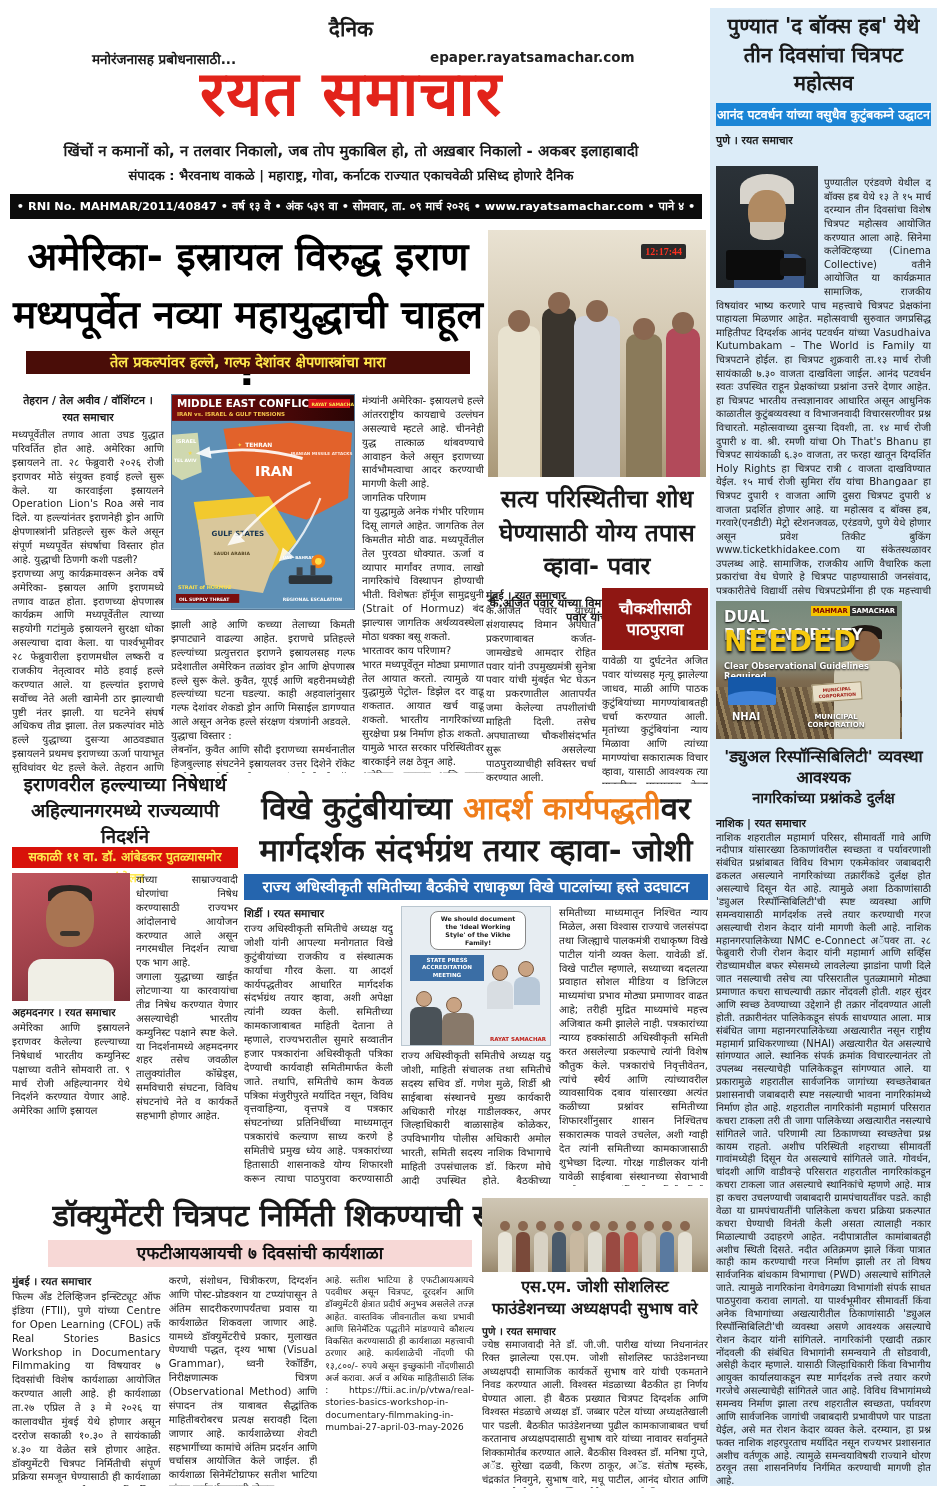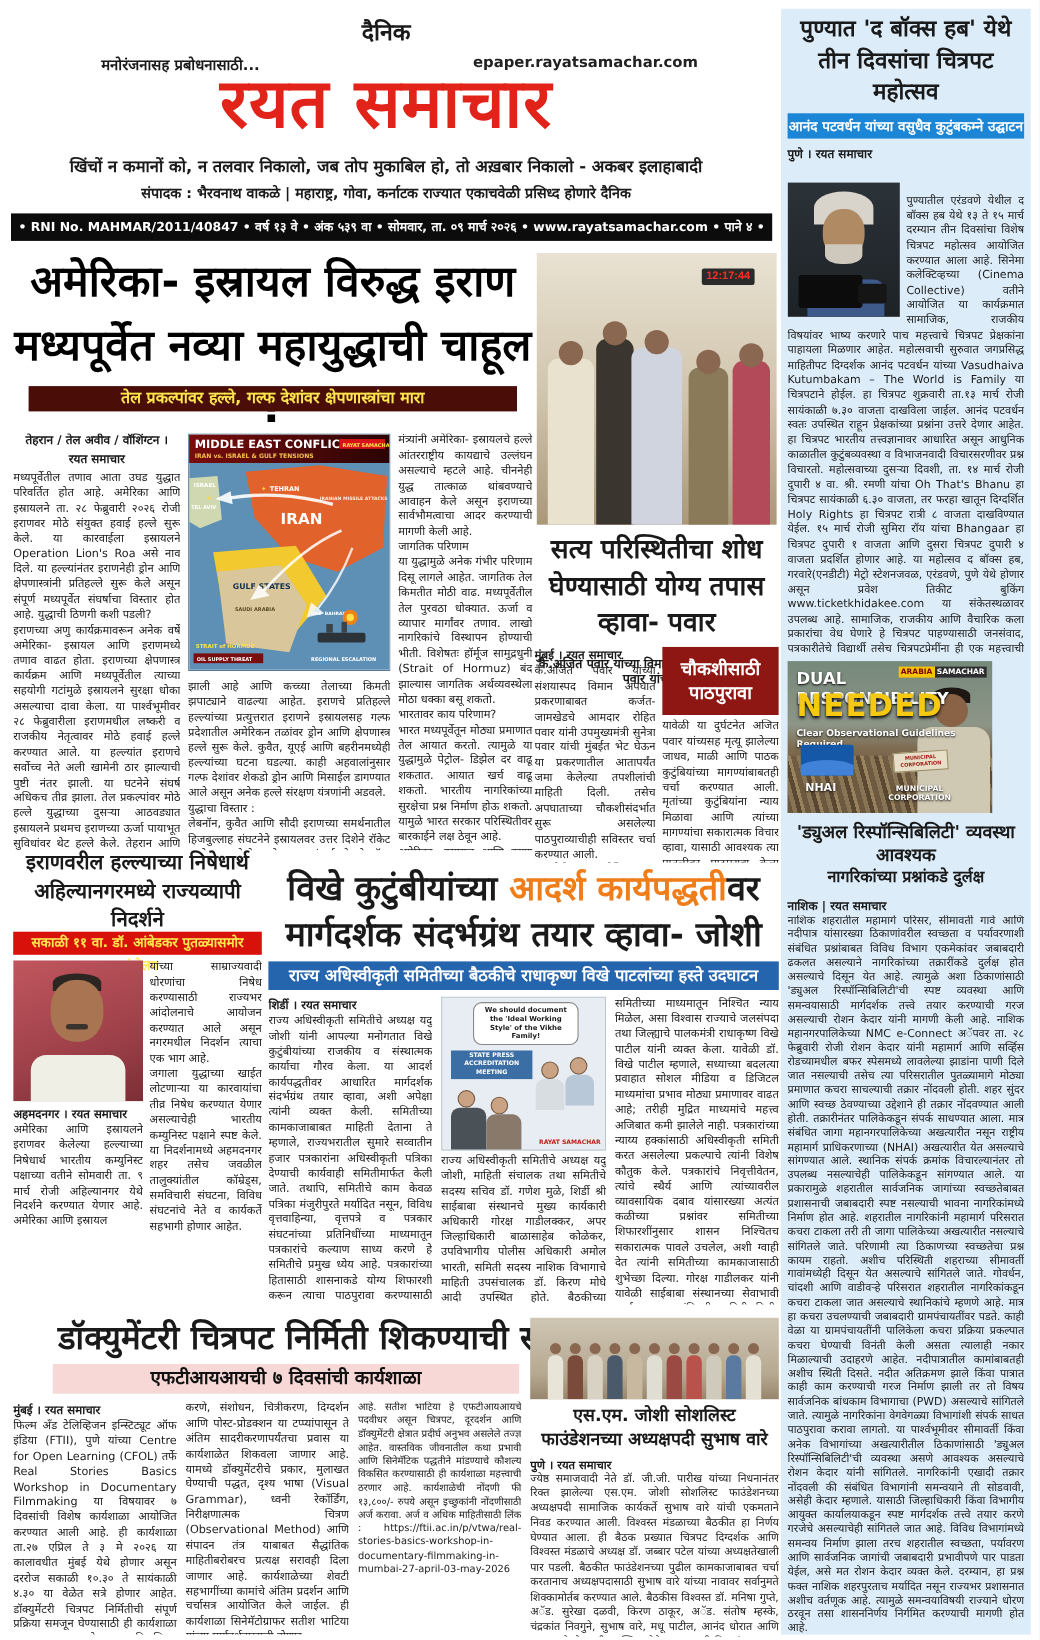--- a/index.html
+++ b/index.html
@@ -29,21 +29,21 @@
   .lead-c1 { width:152px; }
   .lead-c2 { width:184px; }
   .lead-c3 { flex:1; }
   .lead-dateline { text-align:center; font-weight:800; font-size:10.8px; line-height:1.3; margin-bottom:3px; }
 
   
   .conflict-map { width:184px; height:216px; margin-bottom:4px; border:1px solid #5a7a96; }
 
   
   .pawar-photo { position:absolute; top:230px; left:488px; width:218px; height:247px; background:linear-gradient(180deg,#e9e2d2 0%,#cfc3ab 55%,#a99878 100%); overflow:hidden; }
-  .pawar-clock { position:absolute; top:14px; right:20px; background:#2a2a2a; color:#ff3020; font-family:Liberation Sans, sans-serif; font-size:10px; font-weight:700; padding:2px 4px; border-radius:2px; }
+  .pawar-clock { position:absolute; top:14px; right:20px; background:#2a2a2a; color:#ff3020; font-family:Liberation Serif, serif; font-size:10px; font-weight:700; padding:2px 4px; border-radius:2px; }
   .person { position:absolute; border-radius:10px 10px 0 0; }
   .person::before { content:""; position:absolute; top:-16px; left:50%; transform:translateX(-50%); width:22px; height:22px; border-radius:50%; background:#8a6750; }
   .pawar-headline { position:absolute; top:483px; left:486px; width:222px; text-align:center; font-size:24px; line-height:1.4; font-weight:800; }
   .pawar-subhead { position:absolute; top:555px; left:486px; width:222px; text-align:center; font-size:11.4px; font-weight:800; line-height:1.25;margin-top:41px; }
   .pawar-body { position:absolute; top:588px; left:486px; width:222px; height:196px; display:flex; gap:6px; }
   .pawar-c1 { flex:1; }
   .pawar-c2 { width:106px; }
   .pawar-box { width:106px; height:62px; background:#8f1713; color:#fff; font-size:16.5px; font-weight:800; text-align:center; display:flex; align-items:center; justify-content:center; line-height:1.3; margin-bottom:4px; }
 
   
@@ -330,21 +330,21 @@
     </div>
 
     <div class="dual-img">
       <div class="dual-garbage"></div>
       <div class="dual-hair"></div>
       <div class="dual-head"></div>
       <div class="dual-torso"></div>
       <div class="dual-t1">DUAL RESPONSIBILITY</div>
       <div class="dual-t2">NEEDED</div>
       <div class="dual-t3">Clear Observational Guidelines Required</div>
-      <div class="dual-brand"><span class="b1">ARABIA</span><span class="b2">SAMACHAR</span></div>
+      <div class="dual-brand"><span class="b1">MAHMAR</span><span class="b2">SAMACHAR</span></div>
       <div class="nhai-flag"></div>
       <div class="dual-nhai">NHAI</div>
       <div class="muni-sign">MUNICIPAL CORPORATION</div>
       <div class="dual-muni">MUNICIPAL CORPORATION</div>
     </div>
     <div class="dual-headline1">'ड्युअल रिस्पॉन्सिबिलिटी' व्यवस्था आवश्यक</div>
     <div class="dual-headline2">नागरिकांच्या प्रश्नांकडे दुर्लक्ष</div>
     <div class="rc-dateline">नाशिक | रयत समाचार</div>
     <div class="dual-body bodytext">नाशिक शहरातील महामार्ग परिसर, सीमावर्ती गावे आणि नदीपात्र यांसारख्या ठिकाणांवरील स्वच्छता व पर्यावरणाशी संबंधित प्रश्नांबाबत विविध विभाग एकमेकांवर जबाबदारी ढकलत असल्याने नागरिकांच्या तक्रारींकडे दुर्लक्ष होत असल्याचे दिसून येत आहे. त्यामुळे अशा ठिकाणांसाठी 'ड्युअल रिस्पॉन्सिबिलिटी'ची स्पष्ट व्यवस्था आणि समन्वयासाठी मार्गदर्शक तत्त्वे तयार करण्याची गरज असल्याची रोशन केदार यांनी मागणी केली आहे. नाशिक महानगरपालिकेच्या NMC e-Connect अॅपवर ता. २८ फेब्रुवारी रोजी रोशन केदार यांनी महामार्ग आणि सर्व्हिस रोडच्यामधील बफर स्पेसमध्ये लावलेल्या झाडांना पाणी दिले जात नसल्याची तसेच त्या परिसरातील पुतळ्यामागे मोठ्या प्रमाणात कचरा साचल्याची तक्रार नोंदवली होती. शहर सुंदर आणि स्वच्छ ठेवण्याच्या उद्देशाने ही तक्रार नोंदवण्यात आली होती. तक्रारीनंतर पालिकेकडून संपर्क साधण्यात आला. मात्र संबंधित जागा महानगरपालिकेच्या अखत्यारीत नसून राष्ट्रीय महामार्ग प्राधिकरणाच्या (NHAI) अखत्यारीत येत असल्याचे सांगण्यात आले. स्थानिक संपर्क क्रमांक विचारल्यानंतर तो उपलब्ध नसल्याचेही पालिकेकडून सांगण्यात आले. या प्रकारामुळे शहरातील सार्वजनिक जागांच्या स्वच्छतेबाबत प्रशासनाची जबाबदारी स्पष्ट नसल्याची भावना नागरिकांमध्ये निर्माण होत आहे. शहरातील नागरिकांनी महामार्ग परिसरात कचरा टाकला तरी ती जागा पालिकेच्या अखत्यारीत नसल्याचे सांगितले जाते. परिणामी त्या ठिकाणच्या स्वच्छतेचा प्रश्न कायम राहतो. अशीच परिस्थिती शहराच्या सीमावर्ती गावांमध्येही दिसून येत असल्याचे सांगितले जाते. गोवर्धन, चांदशी आणि वाडीवऱ्हे परिसरात शहरातील नागरिकांकडून कचरा टाकला जात असल्याचे स्थानिकांचे म्हणणे आहे. मात्र हा कचरा उचलण्याची जबाबदारी ग्रामपंचायतींवर पडते. काही वेळा या ग्रामपंचायतींनी पालिकेला कचरा प्रक्रिया प्रकल्पात कचरा घेण्याची विनंती केली असता त्यालाही नकार मिळाल्याची उदाहरणे आहेत. नदीपात्रातील कामांबाबतही अशीच स्थिती दिसते. नदीत अतिक्रमण झाले किंवा पात्रात काही काम करण्याची गरज निर्माण झाली तर तो विषय सार्वजनिक बांधकाम विभागाचा (PWD) असल्याचे सांगितले जाते. त्यामुळे नागरिकांना वेगवेगळ्या विभागांशी संपर्क साधत पाठपुरावा करावा लागतो. या पार्श्वभूमीवर सीमावर्ती किंवा अनेक विभागांच्या अखत्यारीतील ठिकाणांसाठी 'ड्युअल रिस्पॉन्सिबिलिटी'ची व्यवस्था असणे आवश्यक असल्याचे रोशन केदार यांनी सांगितले. नागरिकांनी एखादी तक्रार नोंदवली की संबंधित विभागांनी समन्वयाने ती सोडवावी, असेही केदार म्हणाले. यासाठी जिल्हाधिकारी किंवा विभागीय आयुक्त कार्यालयाकडून स्पष्ट मार्गदर्शक तत्त्वे तयार करणे गरजेचे असल्याचेही सांगितले जात आहे. विविध विभागांमध्ये समन्वय निर्माण झाला तरच शहरातील स्वच्छता, पर्यावरण आणि सार्वजनिक जागांची जबाबदारी प्रभावीपणे पार पाडता येईल, असे मत रोशन केदार व्यक्त केले. दरम्यान, हा प्रश्न फक्त नाशिक शहरपुरताच मर्यादित नसून राज्यभर प्रशासनात अशीच वर्तणूक आहे. त्यामुळे समन्वयाविषयी राज्याने धोरण ठरवून तसा शासननिर्णय निर्गमित करण्याची मागणी होत आहे.</div>
   </div>

